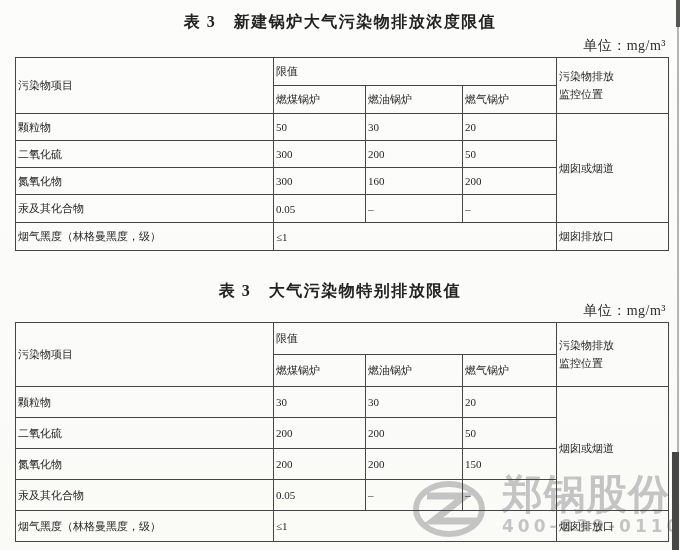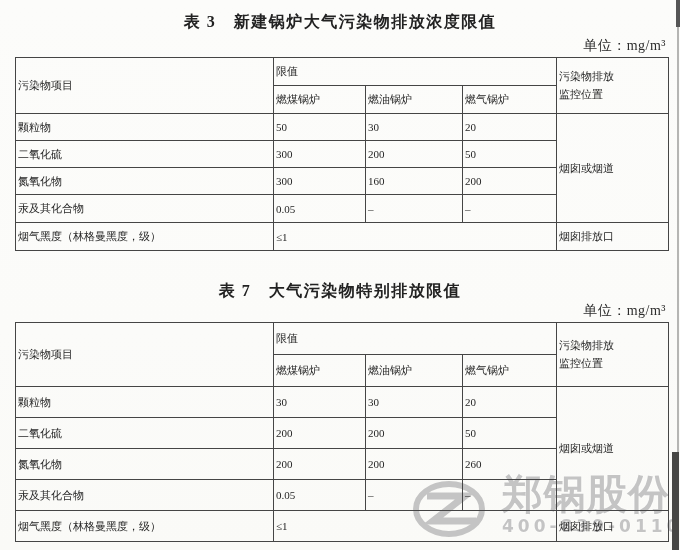--- a/index.html
+++ b/index.html
@@ -156,21 +156,21 @@
         <td>–</td>
       </tr>
       <tr class="tall">
         <td>烟气黑度（林格曼黑度，级）</td>
         <td colspan="3">≤1</td>
         <td>烟囱排放口</td>
       </tr>
     </tbody>
   </table>
 
-  <div class="tbl-title" id="t3-title">表 7　大气污染物特别排放限值</div>
+  <div class="tbl-title" id="t3-title">表 3　大气污染物特别排放限值</div>
   <div class="unit-label" id="t3-unit">单位：mg/m³</div>
 
   <table class="limits" id="t3-table">
     <colgroup>
       <col style="width:258px">
         <col style="width:92px">
         <col style="width:97px">
       <col style="width:94px">
         <col style="width:112px">
     </colgroup>
@@ -200,21 +200,21 @@
       <tr>
         <td>二氧化硫</td>
         <td>200</td>
         <td>200</td>
         <td>50</td>
       </tr>
       <tr>
         <td>氮氧化物</td>
         <td>200</td>
         <td>200</td>
-        <td>260</td>
+        <td>150</td>
       </tr>
       <tr>
         <td>汞及其化合物</td>
         <td>0.05</td>
         <td>–</td>
         <td>–</td>
       </tr>
       <tr>
         <td>烟气黑度（林格曼黑度，级）</td>
         <td colspan="3">≤1</td>

